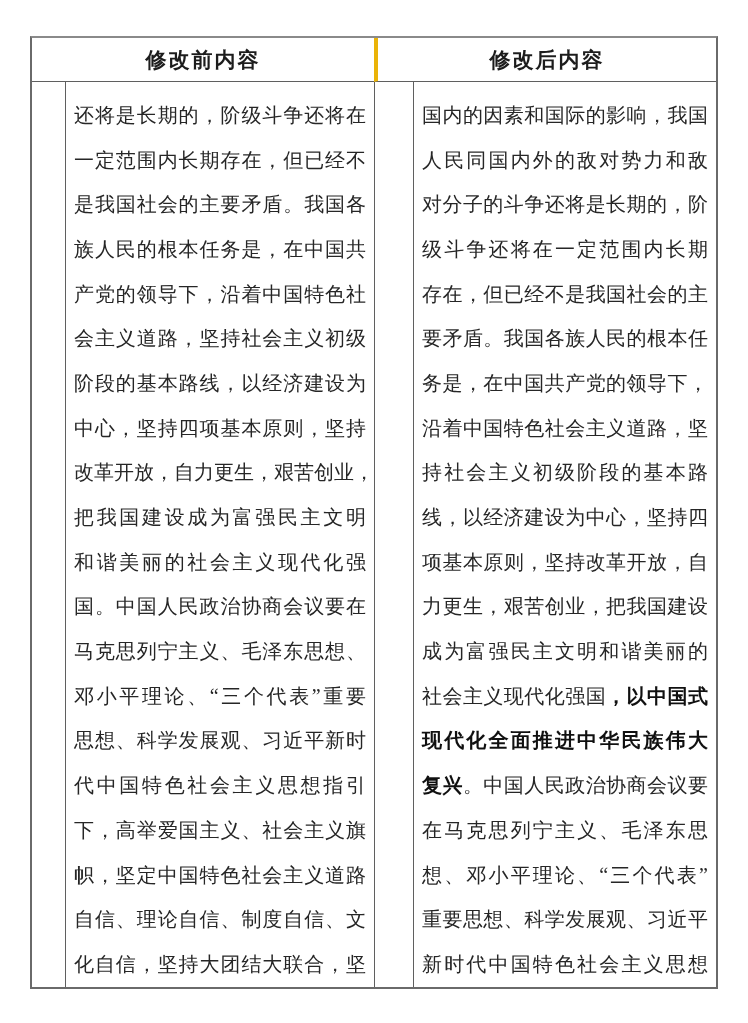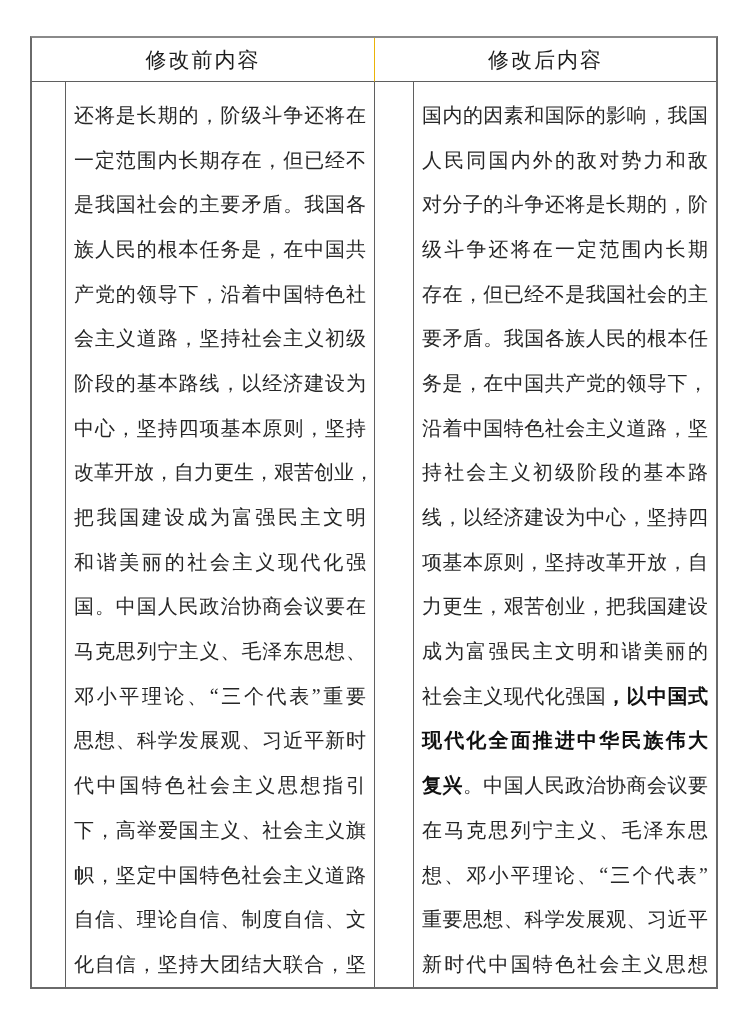--- a/index.html
+++ b/index.html
@@ -26,30 +26,30 @@
     border-top-color: #8a8a8a;
     display: grid;
     grid-template-columns: 34px 308px 40px 1fr;
     grid-template-rows: 44px 1fr;
     background: #ffffff;
   }
   .hdr {
     display: flex;
     align-items: center;
     justify-content: center;
-    font-weight: 400;
+    font-weight: 700;
     font-size: 21px;
     color: #1c1c1c;
     letter-spacing: 2px;
     border-bottom: 1px solid #5f5f5f;
     box-sizing: border-box;
     overflow: hidden;
   }
   .hdr-before { grid-column: 1 / 3; grid-row: 1; }
-  .hdr-after  { grid-column: 3 / 5; grid-row: 1; border-left: 1px solid #eab308; }
+  .hdr-after  { grid-column: 3 / 5; grid-row: 1; border-left: 4px solid #eab308; }
   .cell {
     box-sizing: border-box;
     overflow: hidden;
   }
   .label-cell-before {
     grid-column: 1; grid-row: 2;
     border-right: 1px solid #5f5f5f;
   }
   .text-cell-before {
     grid-column: 2; grid-row: 2;

